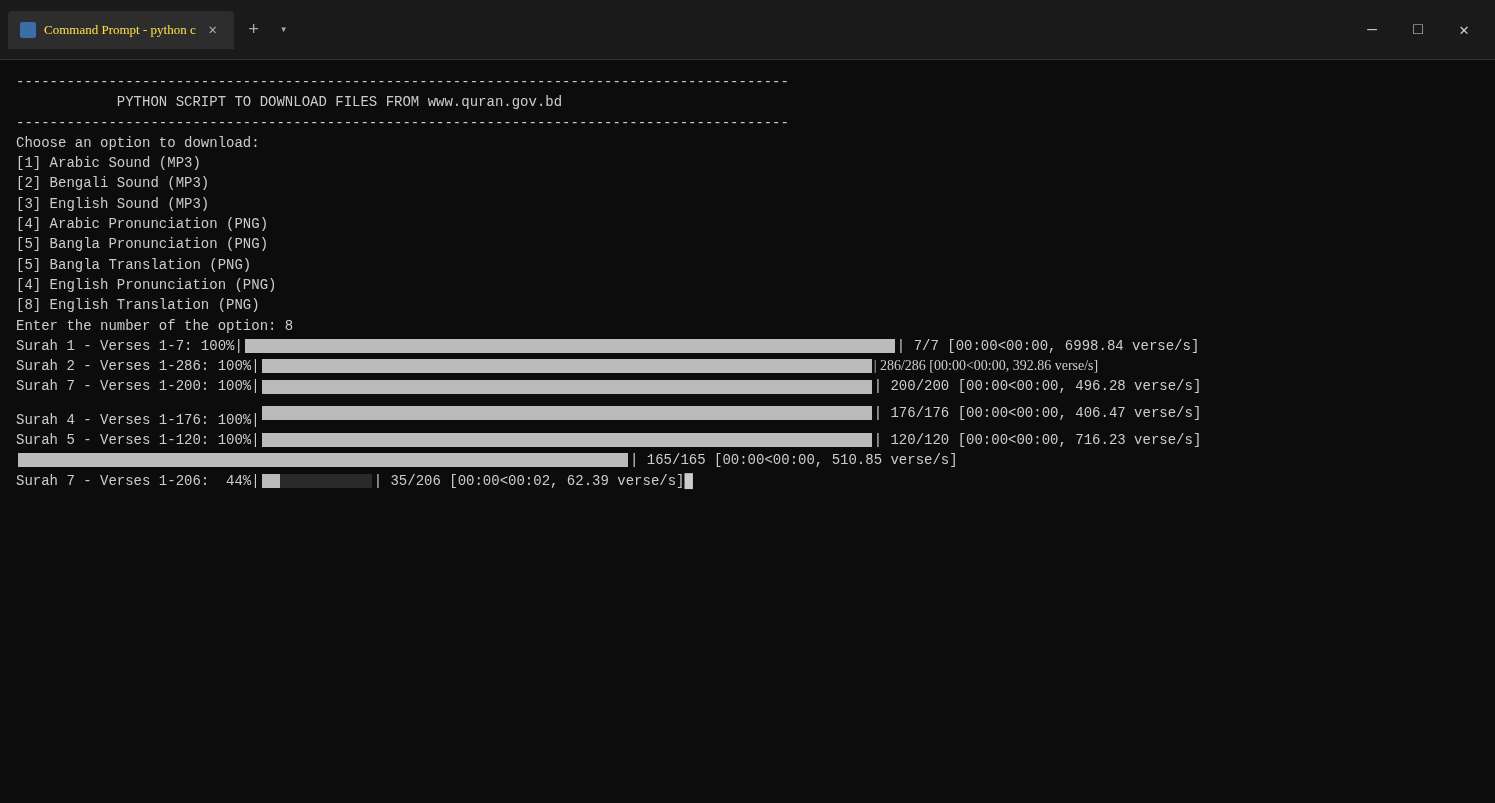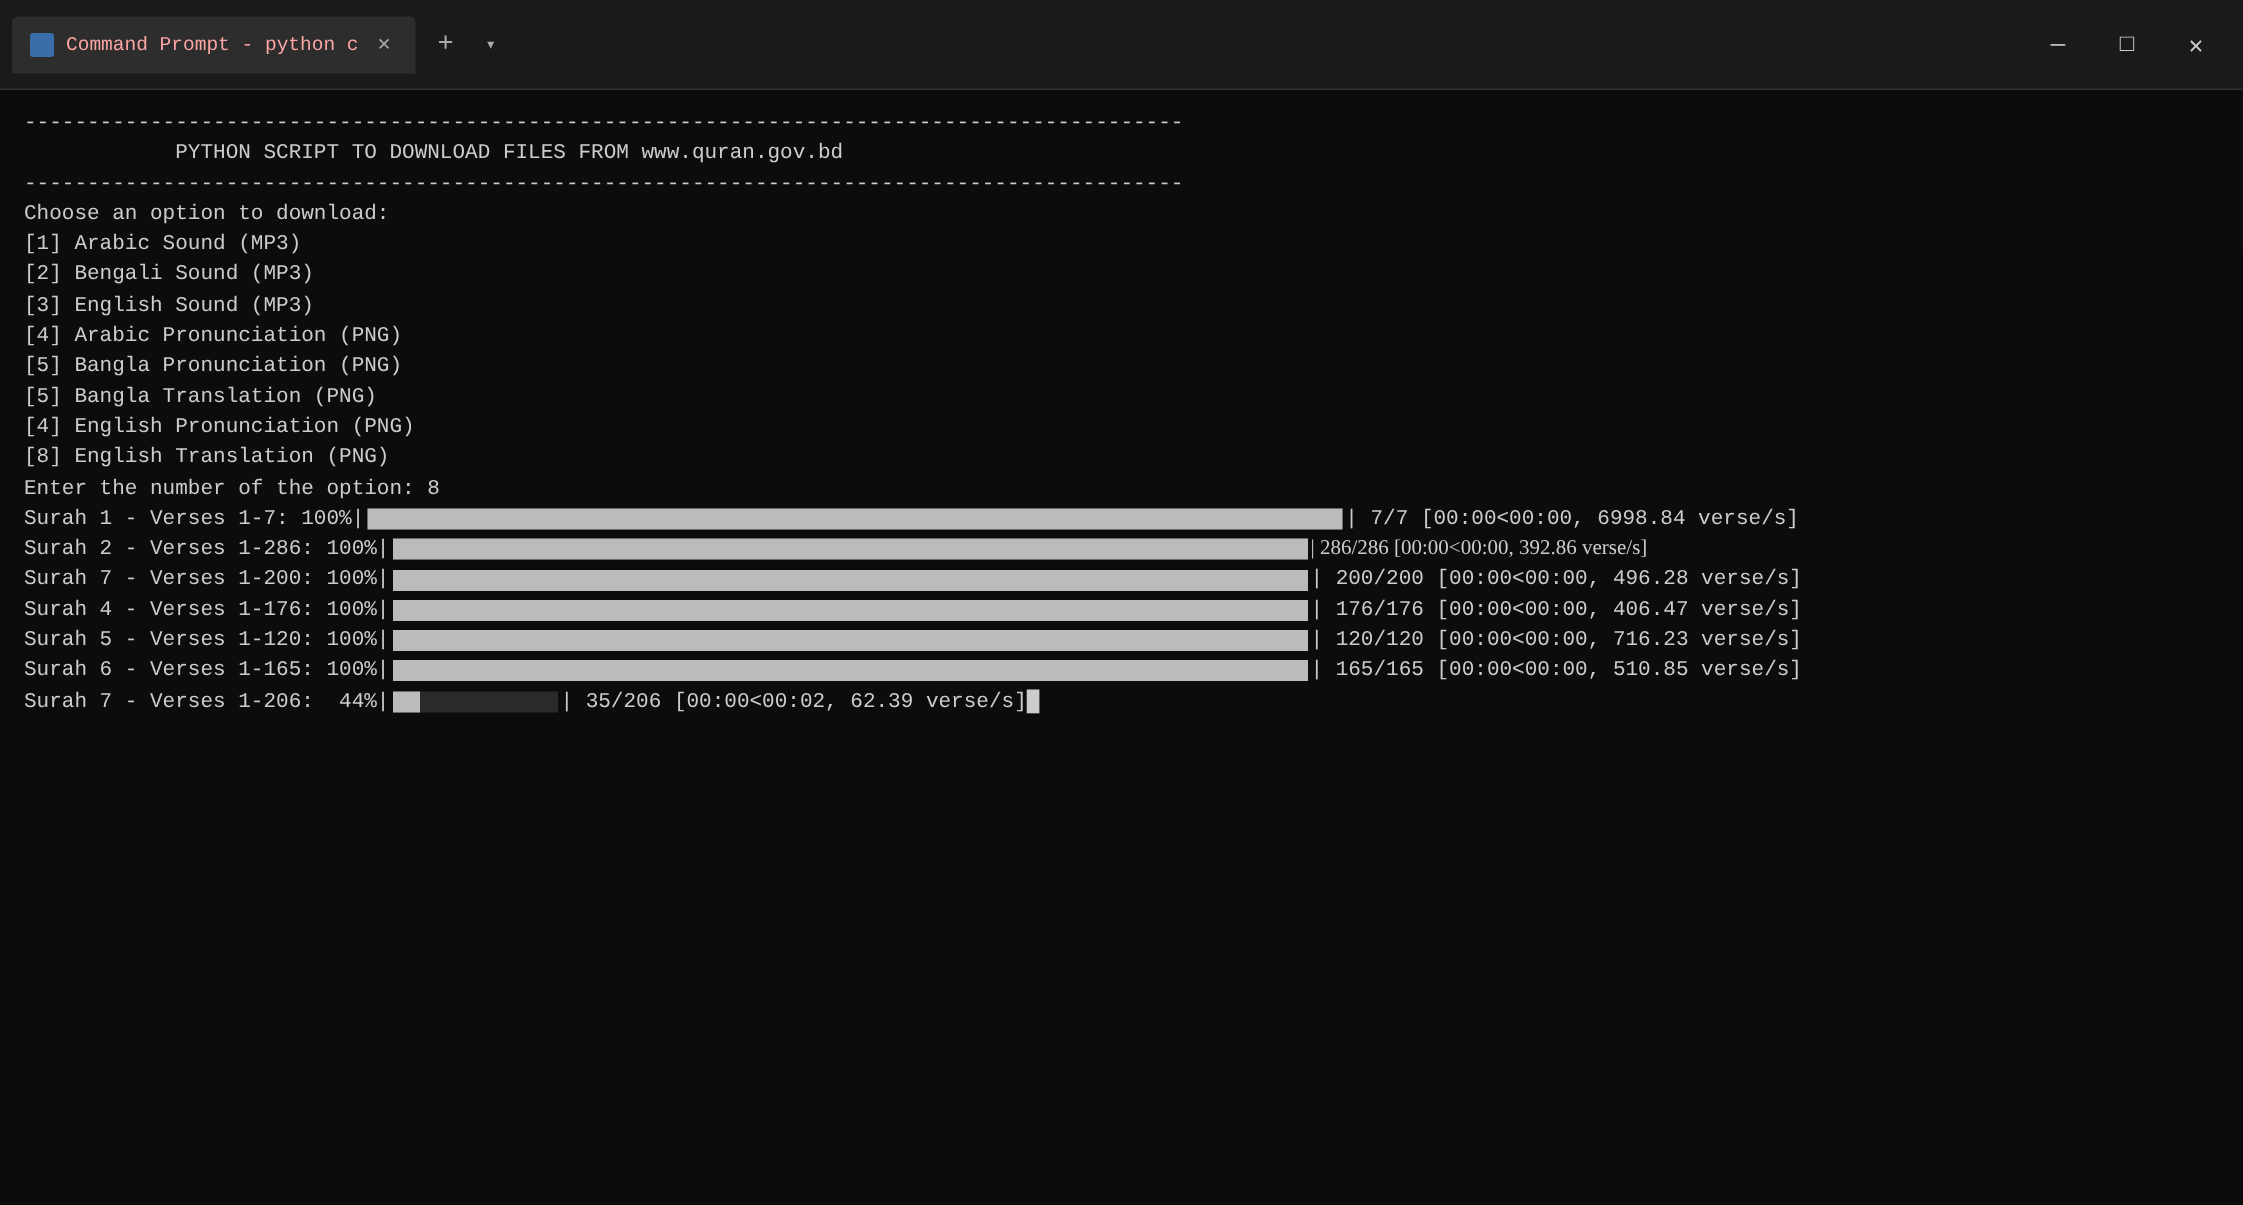--- a/index.html
+++ b/index.html
@@ -31,23 +31,23 @@
       min-width: 180px;
     }
     .tab-icon {
       width: 16px;
       height: 16px;
       background: #555;
       border-radius: 2px;
       flex-shrink: 0;
     }
     .tab-title {
-      color: #fca5a5;
+      color: #fde047;
       font-size: 13px;
-      font-family: Liberation Mono, monospace;
+      font-family: Liberation Serif, serif;
       flex: 1;
     }
     .tab-close {
       color: #aaa;
       font-size: 14px;
       cursor: pointer;
       width: 18px;
       height: 18px;
       display: flex; align-items: center; justify-content: center;
       border-radius: 3px;
@@ -151,35 +151,34 @@
       <span style="white-space: pre; font-family: Liberation Serif, serif;">| 286/286 [00:00&lt;00:00, 392.86 verse/s]</span>
     </div>
     <div style="display: flex; align-items: center; font-family: &quot;Courier New&quot;, Courier, monospace; font-size: 14px; color: rgb(204, 204, 204); line-height: 1.45;">
       <span style="white-space: pre;">Surah 7 - Verses 1-200: 100%|</span>
       <span style="display: inline-block; position: relative; width: 610px; height: 14px; vertical-align: middle; background-color: rgb(42, 42, 42); margin: 0px 2px;">
         <span style="display: inline-block; position: absolute; top: 0px; left: 0px; height: 14px; width: 610px; background-color: rgb(187, 187, 187);"></span>
       </span>
       <span style="white-space: pre;">| 200/200 [00:00&lt;00:00, 496.28 verse/s]</span>
     </div>
     <div style="display: flex; align-items: center; font-family: &quot;Courier New&quot;, Courier, monospace; font-size: 14px; color: rgb(204, 204, 204); line-height: 1.45;">
-      <span style="white-space: pre;">Surah 4 - Verses 1-176: 100%|</span>
+      <span style="white-space: pre; margin-top: 13px;">Surah 4 - Verses 1-176: 100%|</span>
       <span style="display: inline-block; position: relative; width: 610px; height: 14px; vertical-align: middle; background-color: rgb(42, 42, 42); margin: 0px 2px;">
         <span style="display: inline-block; position: absolute; top: 0px; left: 0px; height: 14px; width: 610px; background-color: rgb(187, 187, 187);"></span>
       </span>
       <span style="white-space: pre;">| 176/176 [00:00&lt;00:00, 406.47 verse/s]</span>
     </div>
     <div style="display: flex; align-items: center; font-family: &quot;Courier New&quot;, Courier, monospace; font-size: 14px; color: rgb(204, 204, 204); line-height: 1.45;">
       <span style="white-space: pre;">Surah 5 - Verses 1-120: 100%|</span>
       <span style="display: inline-block; position: relative; width: 610px; height: 14px; vertical-align: middle; background-color: rgb(42, 42, 42); margin: 0px 2px;">
         <span style="display: inline-block; position: absolute; top: 0px; left: 0px; height: 14px; width: 610px; background-color: rgb(187, 187, 187);"></span>
       </span>
       <span style="white-space: pre;">| 120/120 [00:00&lt;00:00, 716.23 verse/s]</span>
     </div>
     <div style="display: flex; align-items: center; font-family: &quot;Courier New&quot;, Courier, monospace; font-size: 14px; color: rgb(204, 204, 204); line-height: 1.45;">
-      <span style="white-space: pre;">Surah 6 - Verses 1-165: 100%|</span>
       <span style="display: inline-block; position: relative; width: 610px; height: 14px; vertical-align: middle; background-color: rgb(42, 42, 42); margin: 0px 2px;">
         <span style="display: inline-block; position: absolute; top: 0px; left: 0px; height: 14px; width: 610px; background-color: rgb(187, 187, 187);"></span>
       </span>
       <span style="white-space: pre;">| 165/165 [00:00&lt;00:00, 510.85 verse/s]</span>
     </div>
     <div style="display: flex; align-items: center; font-family: &quot;Courier New&quot;, Courier, monospace; font-size: 14px; color: rgb(204, 204, 204); line-height: 1.45;">
       <span style="white-space: pre;">Surah 7 - Verses 1-206:  44%|</span>
       <span style="display: inline-block; position: relative; width: 110px; height: 14px; vertical-align: middle; background-color: rgb(42, 42, 42); margin: 0px 2px;">
         <span style="display: inline-block; position: absolute; top: 0px; left: 0px; height: 14px; width: 18.7px; background-color: rgb(187, 187, 187);"></span>
       </span>

